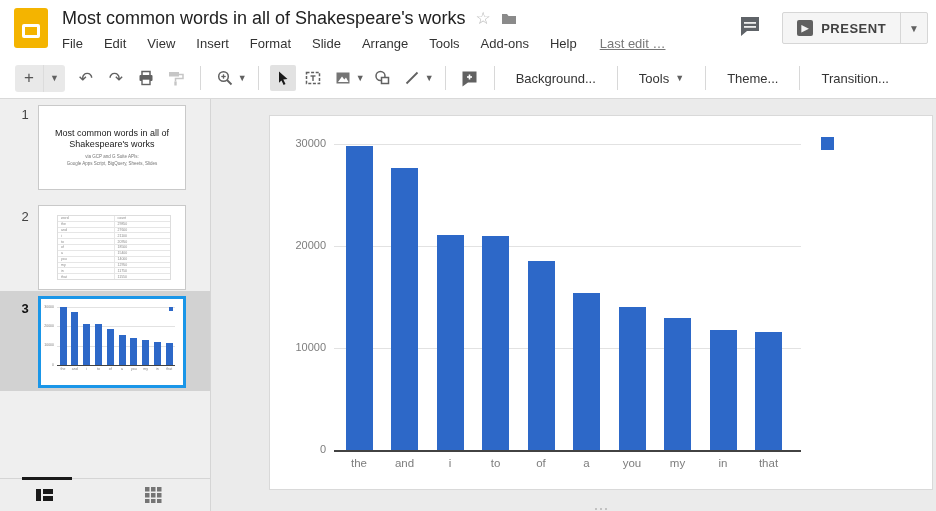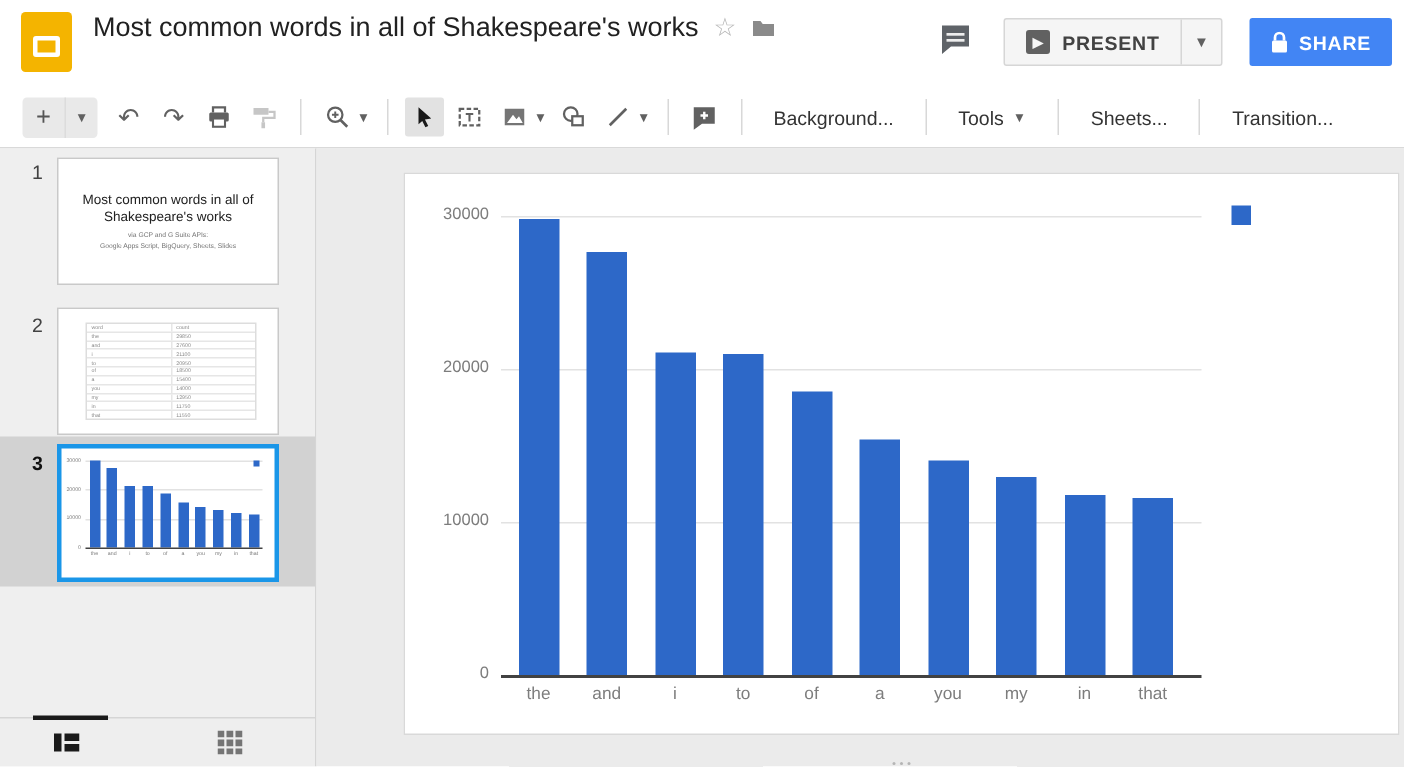--- a/index.html
+++ b/index.html
@@ -92,43 +92,49 @@
     <div class="title-block">
       <div class="title-row">
         <span class="doc-title">Most common words in all of Shakespeare's works</span>
         <span class="star">☆</span>
         <span class="folder-icon">
           <svg width="16" height="13" viewBox="0 0 16 13">
               <path d="M1 2 h5 l1.5 2 H15 v8 H1 z" fill="#8a8a8a"></path>
             </svg>
         </span>
       </div>
+      <div class="menu-row">
+        <span class="menu-item">File</span>
+        <span class="menu-item">Edit</span>
+        <span class="menu-item">View</span>
+        <span class="menu-item">Insert</span>
+        <span class="menu-item">Format</span>
+        <span class="menu-item">Slide</span>
+        <span class="menu-item">Arrange</span>
+        <span class="menu-item">Tools</span>
+        <span class="menu-item">Add-ons</span>
+        <span class="menu-item">Help</span>
+        <span class="menu-item last-edit">Last edit …</span>
+      </div>
     </div>
     <div class="header-right">
       <span class="bubble-icon">
         <svg width="24" height="24" viewBox="0 0 24 24">
             <path d="M3 3 h18 v14 H9 l-6 5 z" fill="#5f6368"></path>
             <rect x="6" y="8" width="12" height="1.8" fill="#eee"></rect>
             <rect x="6" y="12" width="12" height="1.8" fill="#eee"></rect>
           </svg>
       </span>
       <div class="present-group">
         <div class="present-main">
           <span class="play-badge">▶</span>
           <span>PRESENT</span>
         </div>
         <div class="present-caret">▼</div>
       </div>
-      <div class="share-btn">
-        <svg width="12" height="15" viewBox="0 0 12 15">
-            <path d="M3 6 V4 a3 3 0 0 1 6 0 V6" fill="none" stroke="#fff" stroke-width="1.8"></path>
-            <rect x="1" y="6" width="10" height="8" rx="1" fill="#fff"></rect>
-          </svg>
-        <span>SHARE</span>
-      </div>
     </div>
   </div>
 
   <div class="toolbar">
     <div class="plus-pill">
       <span class="plus">+</span>
       <span class="pill-div"></span>
       <span class="caret">▼</span>
     </div>
     <div class="tb-icon">
@@ -205,21 +211,21 @@
     <div class="tb-text-btn">
         <span>Background...</span>
       </div>
     <div class="tb-sep"></div>
     <div class="tb-text-btn">
         <span>Tools</span>
         <span class="caret">▼</span>
       </div>
     <div class="tb-sep"></div>
     <div class="tb-text-btn">
-        <span>Sheets...</span>
+        <span>Theme...</span>
       </div>
     <div class="tb-sep"></div>
     <div class="tb-text-btn">
         <span>Transition...</span>
       </div>
   </div>
 
   <div class="filmstrip">
     <div class="sel-row-bg"></div>
 

